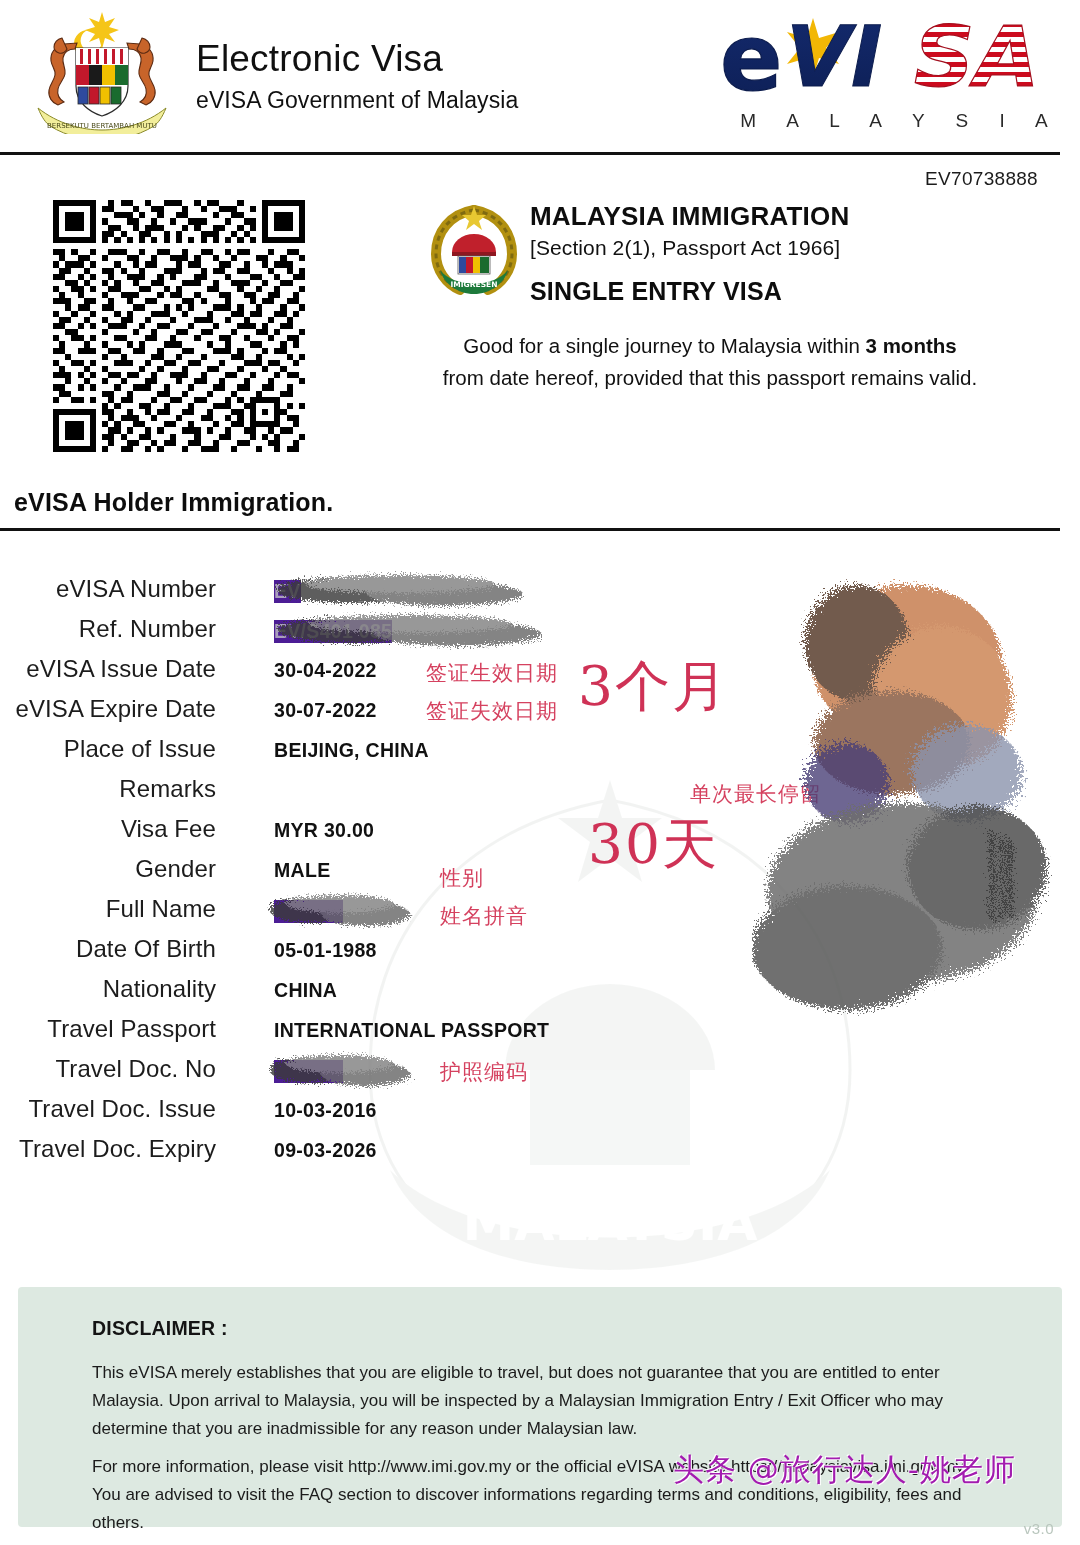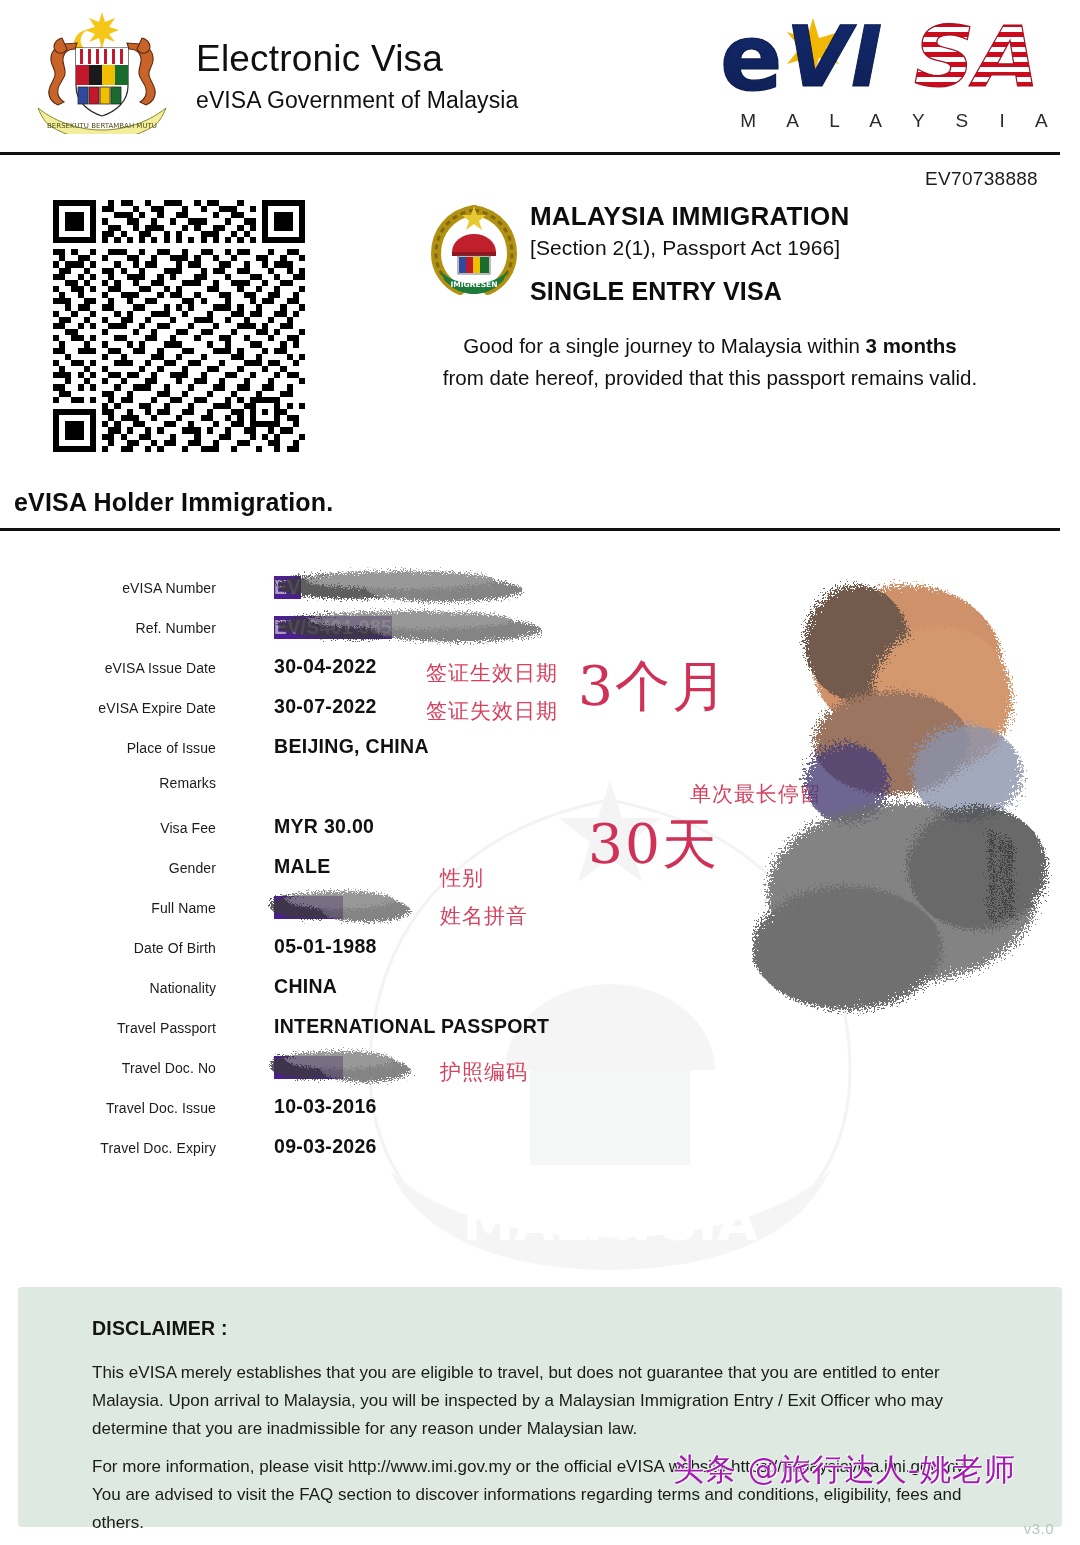--- a/index.html
+++ b/index.html
@@ -161,21 +161,21 @@
     width: 740px;
   }
   .info-row {
     display: flex;
     align-items: baseline;
     height: 40px;
   }
   .info-label {
     width: 216px;
     text-align: right;
-    font-size: 14px;
+    font-size: 24px;
     color: #1c1c1c;
     letter-spacing: 0.1px;
     flex: none;
   }
   .info-value {
     margin-left: 58px;
     font-size: 19.5px;
     font-weight: bold;
     color: #111;
     letter-spacing: 0.3px;

